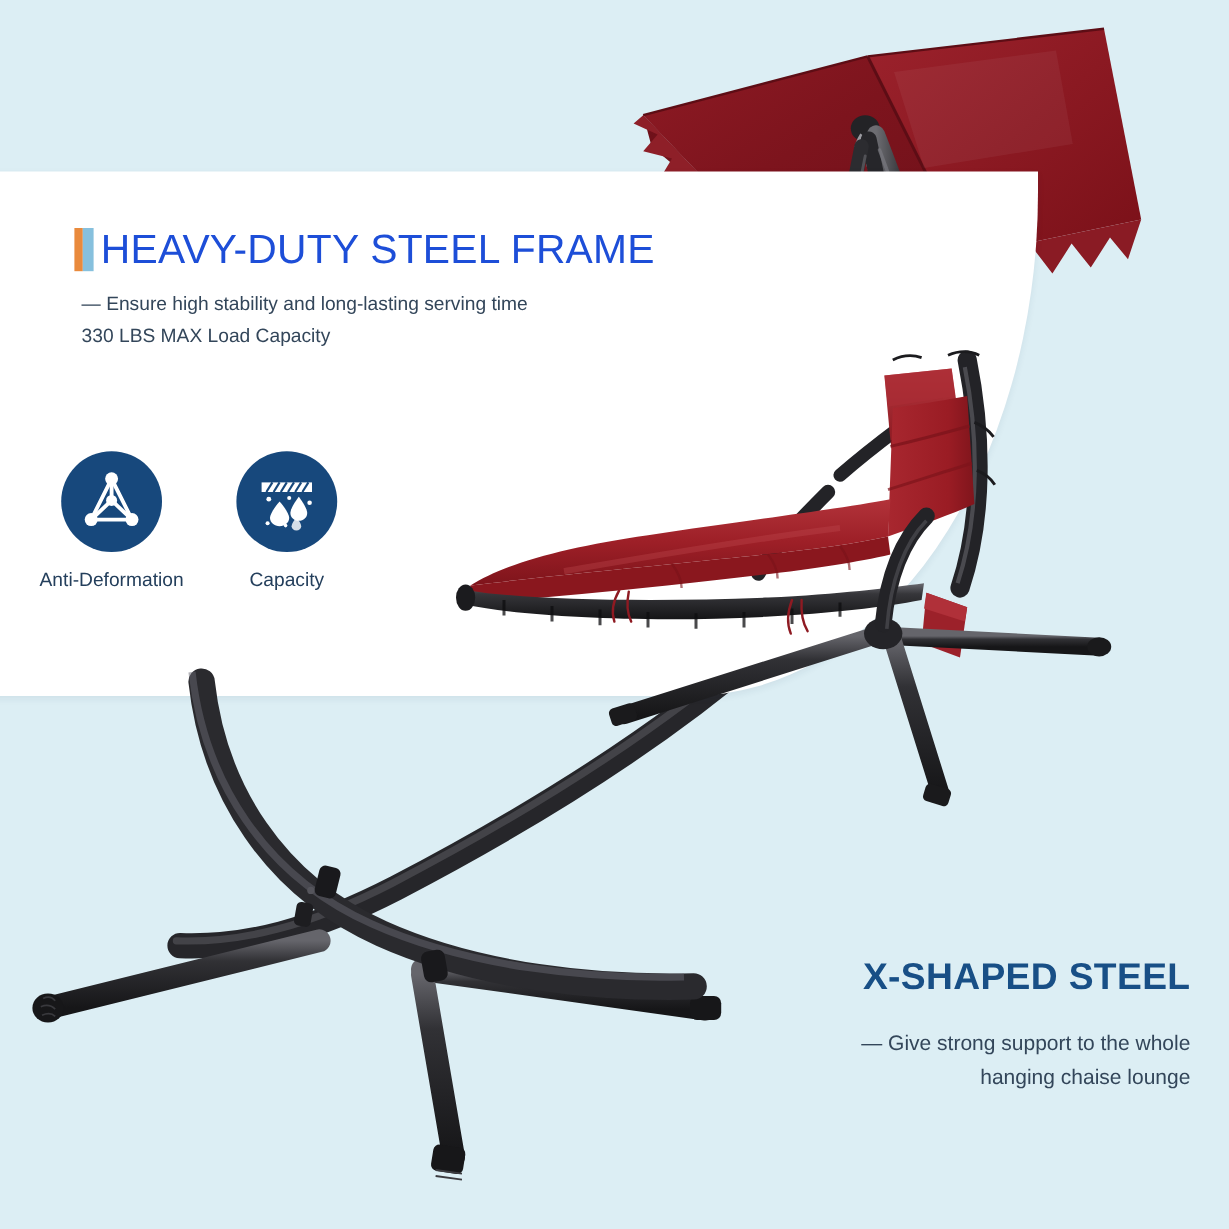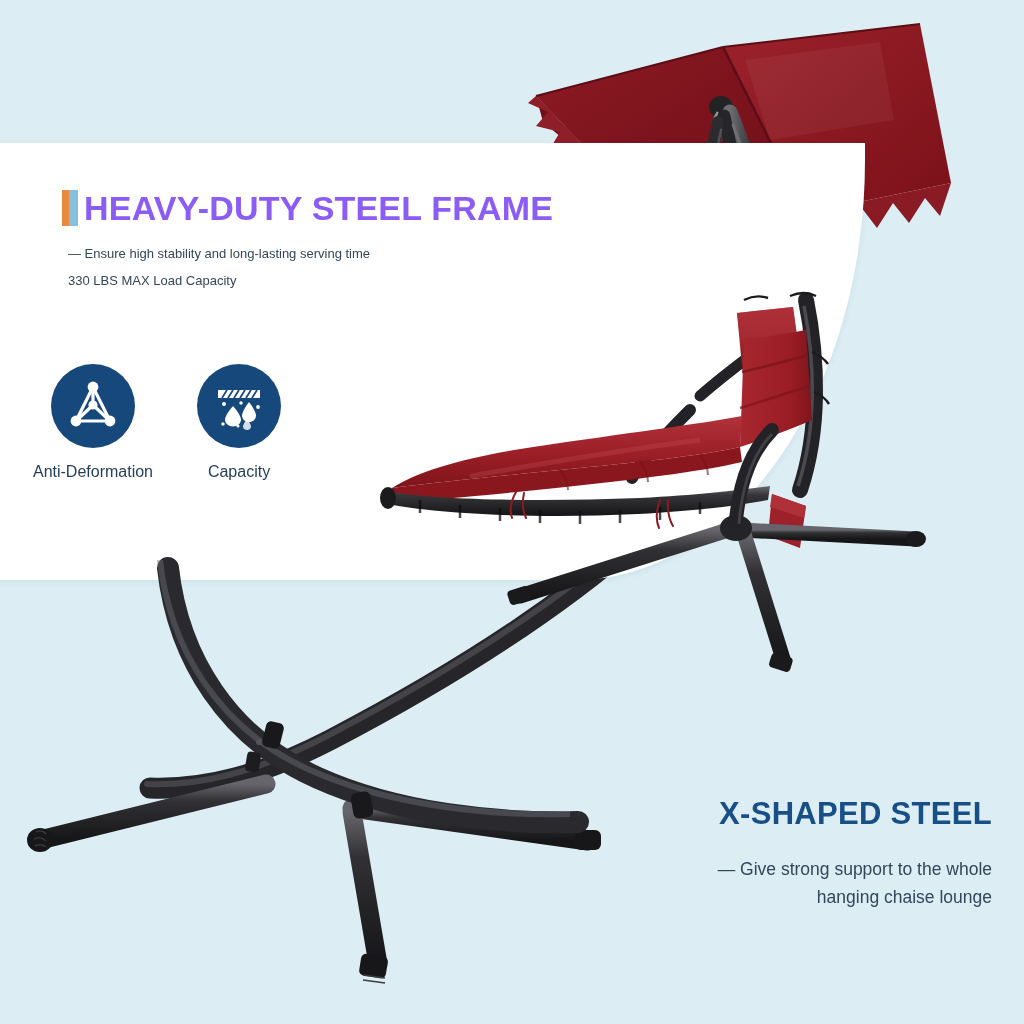--- a/index.html
+++ b/index.html
@@ -53,44 +53,44 @@
     height: 36px;
     background: #e98a3c;
   }
   .accent-blue {
     width: 9px;
     height: 36px;
     background: #86c0dd;
   }
   .headline {
     font-size: 34px;
-    font-weight: bold;
-    color: #8b5cf6;
+    font-weight: normal;
+    color: #1d4ed8;
     letter-spacing: 0.2px;
     white-space: nowrap;
     line-height: 36px;
   }
 
   .subtext {
     position: absolute;
     left: 68px;
     top: 240px;
     z-index: 9;
     color: #33465a;
-    font-size: 13px;
+    font-size: 16px;
     line-height: 27px;
     white-space: nowrap;
   }
   .subtext .line2 { display: block; }
 
   
   .features {
     position: absolute;
     left: 20px;
-    top: 364px;
+    top: 376px;
     width: 440px;
     display: flex;
     z-index: 9;
   }
   .feature {
     width: 146px;
     display: flex;
     flex-direction: column;
     align-items: center;
   }

